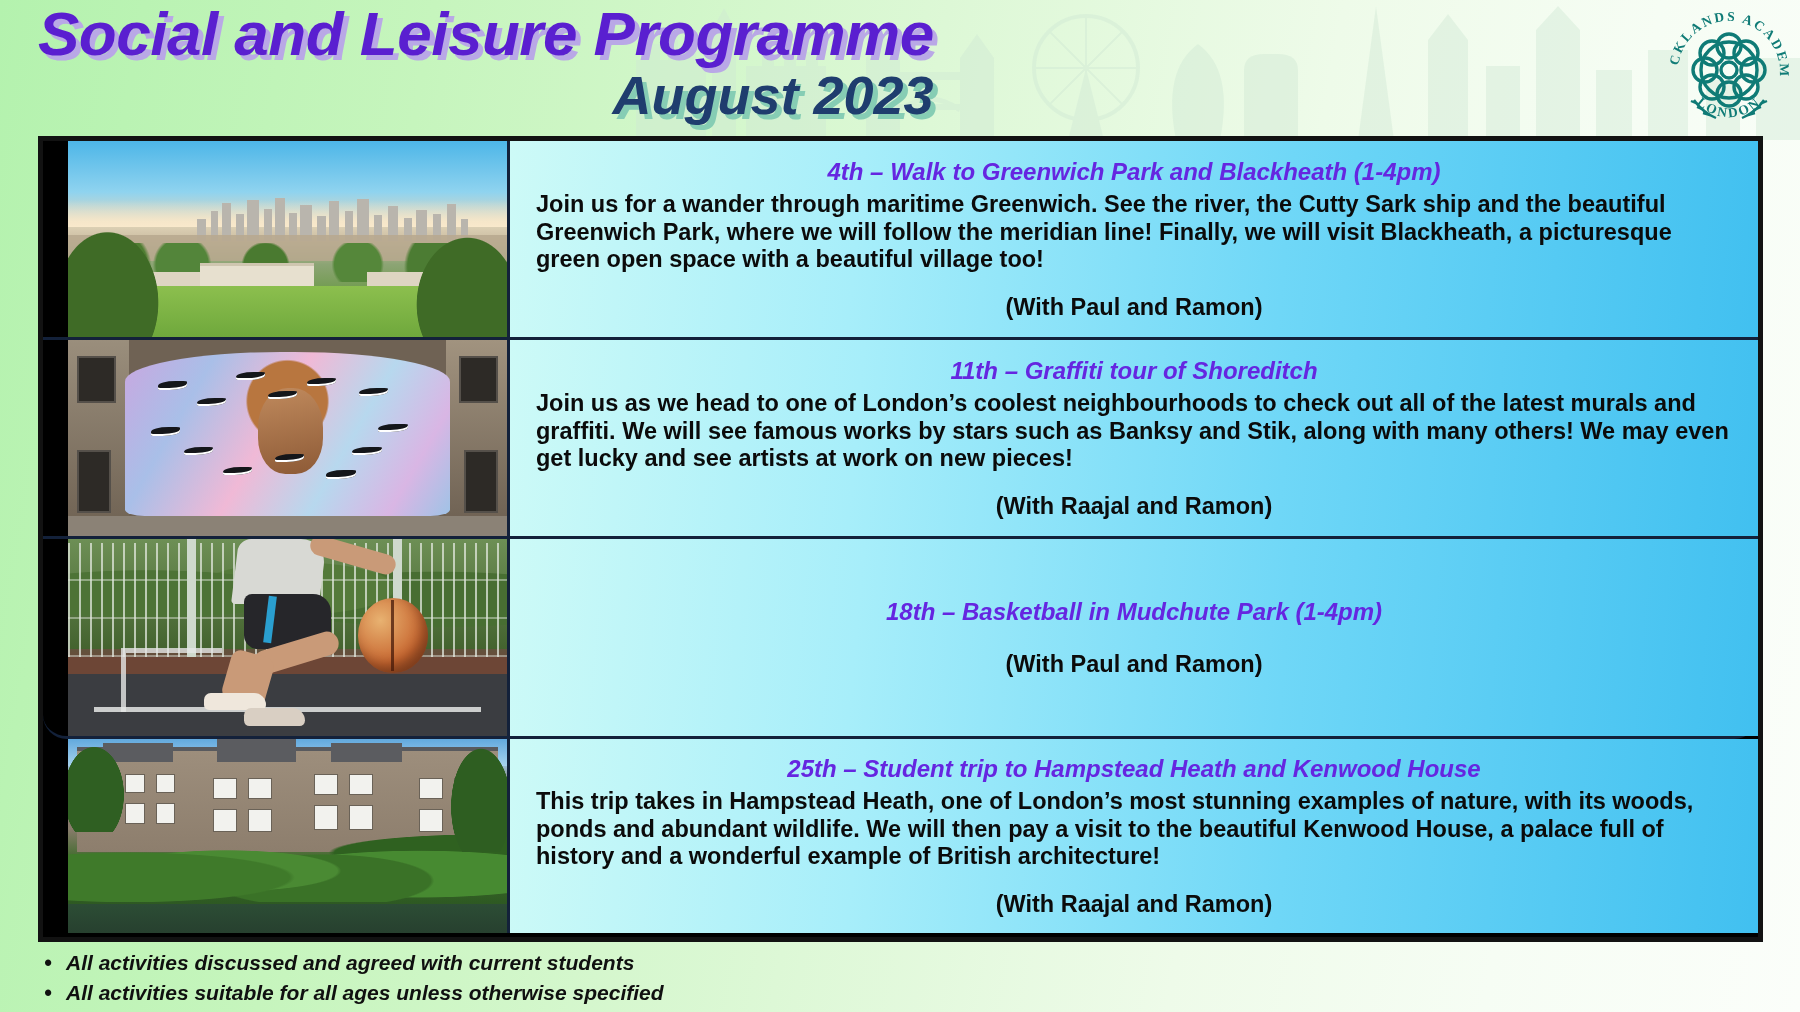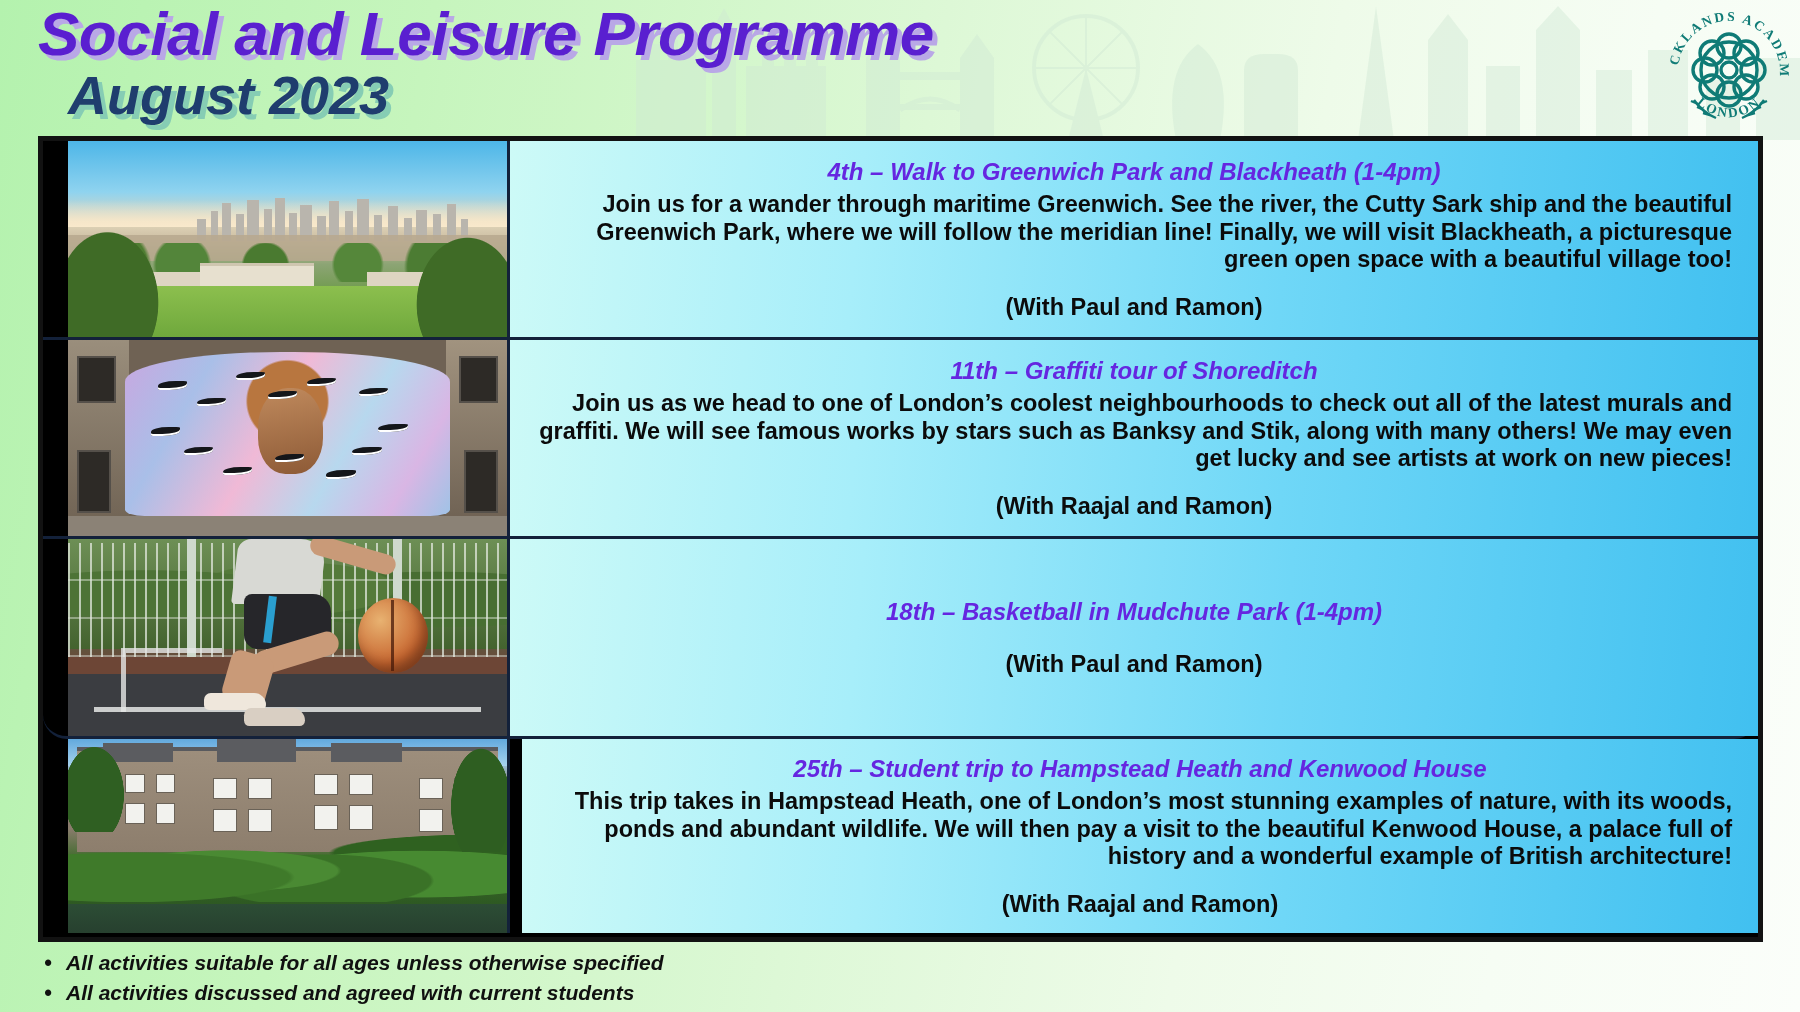--- a/index.html
+++ b/index.html
@@ -19,57 +19,57 @@
   .title-main{
     font-size:62px;font-weight:bold;font-style:italic;letter-spacing:-.5px;
     color:#5a1fd0;
     text-shadow:5px 5px 0 #b9a8e6;
     line-height:1.02;white-space:nowrap;
   }
   .title-sub{
     font-size:54px;font-weight:bold;font-style:italic;
     color:#1f3d6e;
     text-shadow:5px 5px 0 #86cdb4;
-    line-height:1.05;margin-left:30px;margin-top:2px;white-space:nowrap;
+    line-height:1.05;margin-left:30px;margin-top:2px;white-space:nowrap;text-align:right;
   }
   .disclaimer{
     position:absolute;left:1115px;top:34px;width:430px;
     text-align:center;font-size:24px;font-weight:bold;font-style:italic;
     color:#131313;line-height:1.35;
   }
   .logo{position:absolute;left:1648px;top:4px;width:130px;height:130px;}
 
   
   .table-wrap{
     position:absolute;left:38px;top:136px;width:1725px;height:806px;
     border:5px solid #121212;box-sizing:border-box;background:#000;
   }
   .row{display:flex;width:100%;box-sizing:border-box;border-bottom:3px solid #13213a;padding-left:25px;}
-  .row:last-child{border-bottom:none;gap:12px;}
+  .row:last-child{border-bottom:none;}
   .row.r1{height:199px;}
   .row.r2{height:199px;}
   .row.r3{height:200px;border-radius:24px;}
   .row.r4{height:194px;}
 
   .cell-img{
     width:442px;flex:0 0 442px;position:relative;overflow:hidden;
     border-right:3px solid #13213a;box-sizing:border-box;
   }
   .cell-txt{
     flex:1 1 auto;box-sizing:border-box;
     background:linear-gradient(95deg,#cdfaf7 0%,#a7eefa 28%,#6fd7f7 62%,#41c0f0 100%);
     display:flex;flex-direction:column;justify-content:center;align-items:center;
     padding:6px 26px;
   }
   .ev-title{
     font-size:24px;font-weight:bold;font-style:italic;color:#6526e0;
     text-align:center;margin-bottom:4px;line-height:1.25;
   }
   .ev-desc{
-    font-size:23.5px;font-weight:bold;color:#0b0b0b;text-align:right;
+    font-size:23.5px;font-weight:bold;color:#0b0b0b;text-align:left;
     line-height:1.18;max-width:1210px;
   }
   .ev-with{
     font-size:23.5px;font-weight:bold;color:#0b0b0b;text-align:center;margin-top:20px;
   }
 
   
   .photo{position:absolute;inset:0;}
 
   
@@ -382,16 +382,16 @@
     <div class="cell-txt">
       <div class="ev-title">25th – Student trip to Hampstead Heath and Kenwood House</div>
       <div class="ev-desc">This trip takes in Hampstead Heath, one of London’s most stunning examples of nature, with its woods, ponds and abundant wildlife. We will then pay a visit to the beautiful Kenwood House, a palace full of history and a wonderful example of British architecture!</div>
       <div class="ev-with">(With Raajal and Ramon)</div>
     </div>
   </div>
 </div>
 
 <div class="footer">
   <ul>
+    <li>All activities discussed and agreed with current students</li>
     <li>All activities suitable for all ages unless otherwise specified</li>
-    <li>All activities discussed and agreed with current students</li>
   </ul>
 </div>
 
 </body></html>

